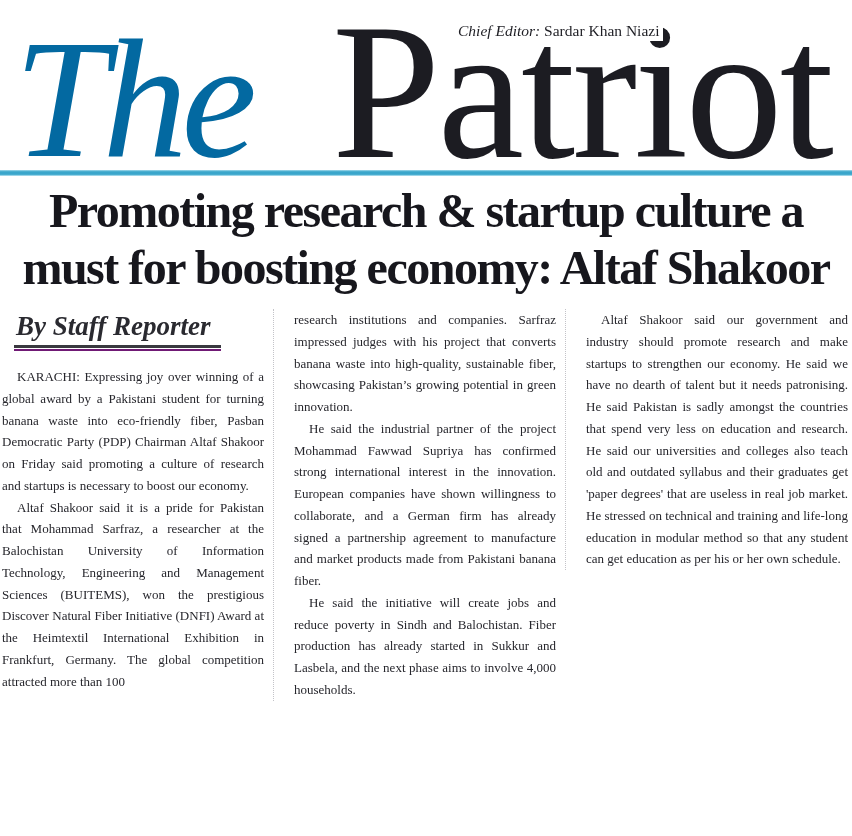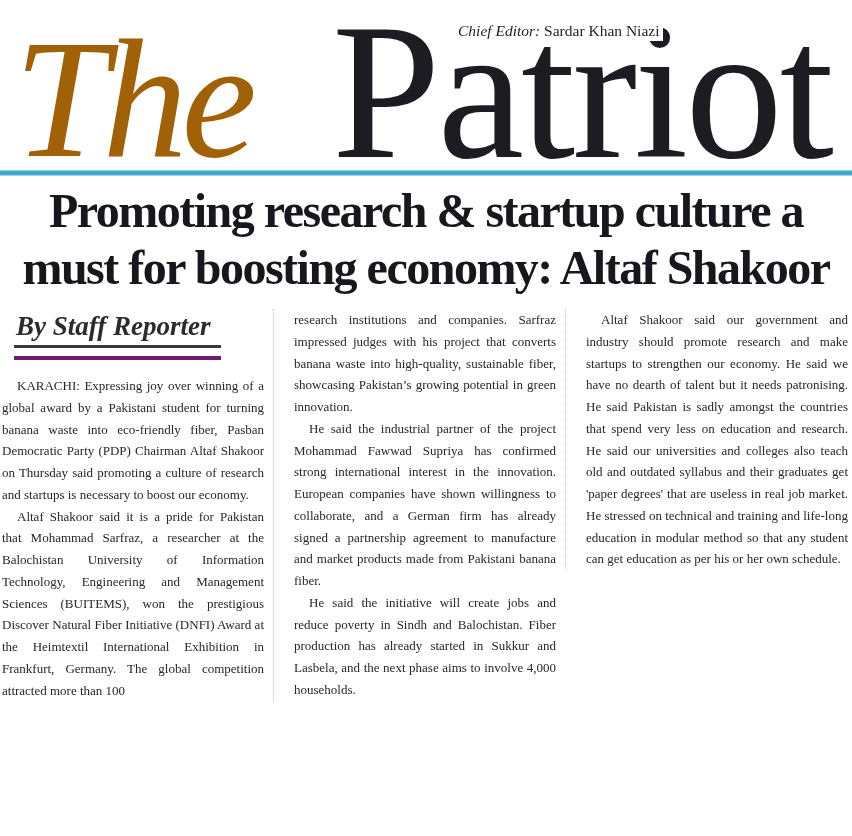--- a/index.html
+++ b/index.html
@@ -23,21 +23,21 @@
     overflow: visible;
   }
   .masthead-the {
     position: absolute;
     left: 14px;
     top: 14px;
     font-style: italic;
     font-size: 170px;
     line-height: 1;
     letter-spacing: -6px;
-    color: #a16207;
+    color: #0369a1;
     z-index: 2;
   }
   .masthead-patriot {
     position: absolute;
     left: 332px;
     top: -6px;
     font-size: 195px;
     line-height: 1;
     letter-spacing: -3px;
     color: #1c1c22;
@@ -86,22 +86,22 @@
   }
   .col + .col {
     margin-left: 9px;
     border-left: 1px dotted #c3c3c8;
     padding-left: 20px;
   }
 
   .byline-wrap {
     display: inline-block;
     margin: 2px 0 15px 12px;
-    border-bottom: 4px solid #701a75;
-    padding-bottom: 8px;
+    border-bottom: 2px solid #701a75;
+    padding-bottom: 1px;
   }
   .byline {
     display: inline-block;
     font-size: 27px;
     font-weight: 700;
     font-style: italic;
     color: #2a2a30;
     border-bottom: 3px solid #39393f;
     padding: 0 10px 3px 2px;
     white-space: nowrap;
@@ -131,21 +131,21 @@
 <div class="masthead-rule"></div>
 
 <h1 class="headline">Promoting research &amp; startup culture a must for boosting economy: Altaf Shakoor</h1>
 
 <div class="cols">
 
   <div class="col">
     <span class="byline-wrap">
       <span class="byline">By Staff Reporter</span>
     </span>
-    <p>KARACHI: Expressing joy over winning of a global award by a Pakistani student for turning banana waste into eco-friendly fiber, Pasban Democratic Party (PDP) Chairman Altaf Shakoor on Thursday said promoting a culture of research and startups is necessary to boost our economy.</p>
+    <p>KARACHI: Expressing joy over winning of a global award by a Pakistani student for turning banana waste into eco-friendly fiber, Pasban Democratic Party (PDP) Chairman Altaf Shakoor on Friday said promoting a culture of research and startups is necessary to boost our economy.</p>
     <p>Altaf Shakoor said it is a pride for Pakistan that Mohammad Sarfraz, a researcher at the Balochistan University of Information Technology, Engineering and Management Sciences (BUITEMS), won the prestigious Discover Natural Fiber Initiative (DNFI) Award at the Heimtextil International Exhibition in Frankfurt, Germany. The global competition attracted more than 100</p>
   </div>
 
   <div class="col">
     <p class="cont">research institutions and companies. Sarfraz impressed judges with his project that converts banana waste into high-quality, sustainable fiber, showcasing Pakistan’s growing potential in green innovation.</p>
     <p>He said the industrial partner of the project Mohammad Fawwad Supriya has confirmed strong international interest in the innovation. European companies have shown willingness to collaborate, and a German firm has already signed a partnership agreement to manufacture and market products made from Pakistani banana fiber.</p>
     <p>He said the initiative will create jobs and reduce poverty in Sindh and Balochistan. Fiber production has already started in Sukkur and Lasbela, and the next phase aims to involve 4,000 households.</p>
   </div>
 
   <div class="col">

